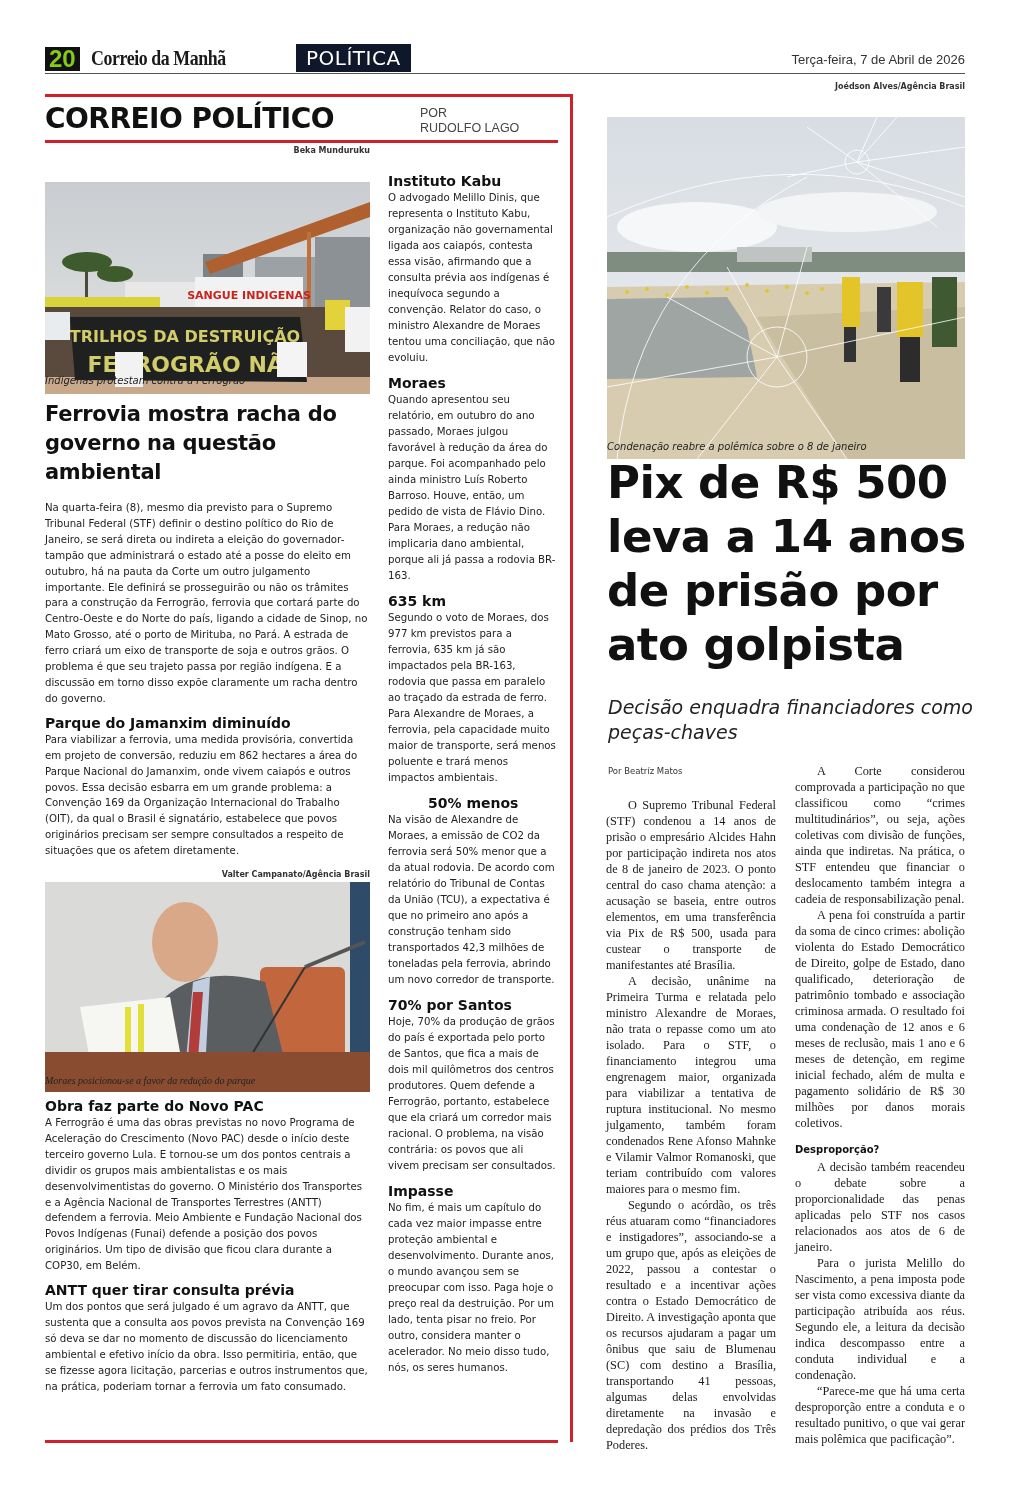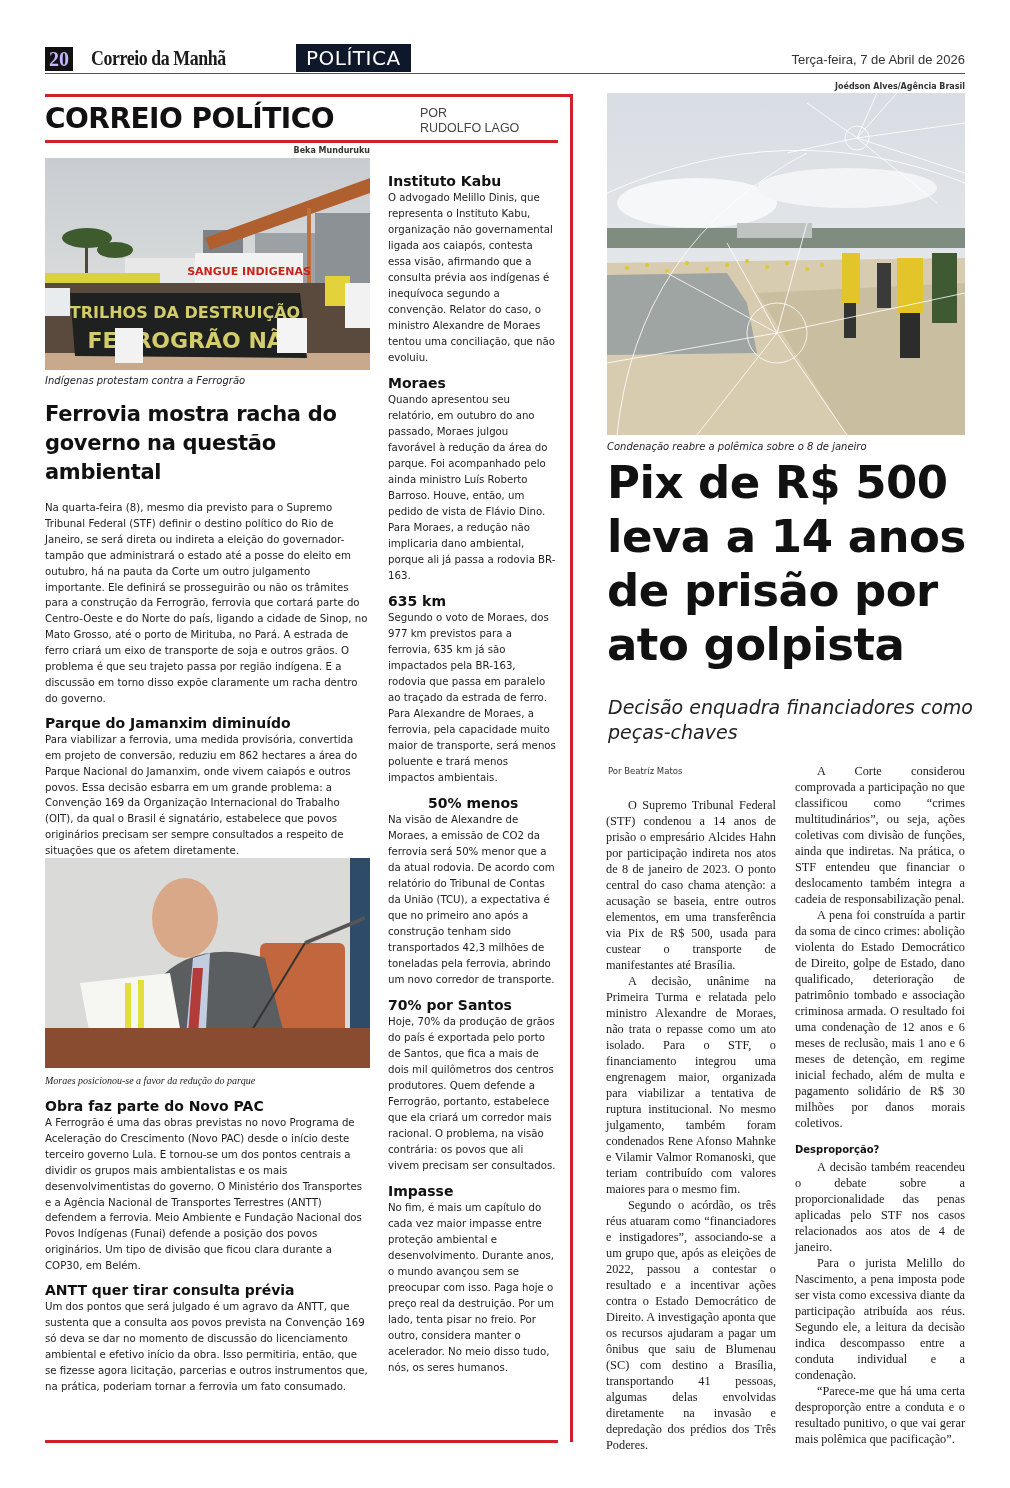--- a/index.html
+++ b/index.html
@@ -1,38 +1,38 @@
 <!DOCTYPE html>
 <html><head>
 <meta charset="utf-8">
 <style>
   * { box-sizing: border-box; margin: 0; padding: 0; }
   html, body { width: 1010px; height: 1488px; background: #ffffff; overflow: hidden; }
   body { position: relative; font-family: "DejaVu Sans", sans-serif; color: #1a1a1a; }
 
   
   .masthead { position: absolute; left: 45px; top: 44px; width: 920px; height: 30px; border-bottom: 1.5px solid #555; }
-  .page-num { position: absolute; left: 0; top: 3px; background: #111; color: #c4b5fd; font-family: Liberation Serif, serif; font-weight: bold; font-size: 20px; line-height: 24px; padding: 0 4px; }
+  .page-num { position: absolute; left: 0; top: 3px; background: #111; color: #84cc16; font-family: Liberation Sans, sans-serif; font-weight: bold; font-size: 24px; line-height: 24px; padding: 0 4px; }
   .paper-name { position: absolute; left: 46px; top: 2px; font-family: "Liberation Serif", serif; font-weight: bold; font-size: 21px; letter-spacing: -0.5px; transform: scaleX(0.85); transform-origin: left; }
   .section-tag { position: absolute; left: 251px; top: 0; background: #0f172a; color: #fff; font-family: "DejaVu Sans", sans-serif; font-size: 20px; line-height: 28px; padding: 0 10px; letter-spacing: 0.5px; }
   .issue-date { position: absolute; right: 0; top: 8px; font-family: "Liberation Sans", sans-serif; font-size: 13px; color: #333; }
 
   
   .red-top { position: absolute; left: 45px; top: 94px; width: 528px; height: 3px; background: #d0202a; }
   .red-right { position: absolute; left: 570px; top: 94px; width: 3px; height: 1348px; background: #d0202a; }
   .red-under-head { position: absolute; left: 45px; top: 140px; width: 513px; height: 3px; background: #d0202a; }
   .red-bottom { position: absolute; left: 45px; top: 1440px; width: 513px; height: 3px; background: #d0202a; }
 
   .col-title { position: absolute; left: 45px; top: 102px; font-family: "DejaVu Sans", sans-serif; font-weight: bold; font-size: 28px; letter-spacing: -0.5px; color: #111; }
   .col-byline { position: absolute; left: 420px; top: 106px; font-family: "Liberation Sans", sans-serif; font-size: 12.5px; line-height: 15px; color: #444; }
 
   .credit { font-family: "DejaVu Sans", sans-serif; font-size: 8px; font-weight: bold; color: #333; text-align: right; }
   .caption { font-family: "DejaVu Sans", sans-serif; font-style: italic; font-size: 10px; color: #222; }
 
-  .photo { position: absolute; overflow: hidden; }
+  .photo { position: absolute; overflow: hidden; margin-top: 24px; }
 
   
   .left { position: absolute; left: 45px; width: 325px; }
   .sans-body { font-family: "DejaVu Sans", sans-serif; font-size: 10.2px; line-height: 15.9px; color: #222; }
   .sub-h { font-family: "DejaVu Sans", sans-serif; font-weight: bold; font-size: 14px; line-height: 18px; color: #111; }
 
   .main-h { font-family: "DejaVu Sans", sans-serif; font-size: 21px; line-height: 29px; color: #111; letter-spacing: -0.3px; }
 
   
   .mid { position: absolute; left: 388px; width: 168px; }
@@ -229,16 +229,16 @@
 <div class="serif-col" style="left:606px; top:797px;">
   <p>O Supremo Tribunal Federal (STF) condenou a 14 anos de prisão o empresário Alcides Hahn por participação indireta nos atos de 8 de janeiro de 2023. O ponto central do caso chama atenção: a acusação se baseia, entre outros elementos, em uma transferência via Pix de R$ 500, usada para custear o transporte de manifestantes até Brasília.</p>
   <p>A decisão, unânime na Primeira Turma e relatada pelo ministro Alexandre de Moraes, não trata o repasse como um ato isolado. Para o STF, o financiamento integrou uma engrenagem maior, organizada para viabilizar a tentativa de ruptura institucional. No mesmo julgamento, também foram condenados Rene Afonso Mahnke e Vilamir Valmor Romanoski, que teriam contribuído com valores maiores para o mesmo fim.</p>
   <p>Segundo o acórdão, os três réus atuaram como “financiadores e instigadores”, associando-se a um grupo que, após as eleições de 2022, passou a contestar o resultado e a incentivar ações contra o Estado Democrático de Direito. A investigação aponta que os recursos ajudaram a pagar um ônibus que saiu de Blumenau (SC) com destino a Brasília, transportando 41 pessoas, algumas delas envolvidas diretamente na invasão e depredação dos prédios dos Três Poderes.</p>
 </div>
 
 <div class="serif-col" style="left:795px; top:763px;">
   <p>A Corte considerou comprovada a participação no que classificou como “crimes multitudinários”, ou seja, ações coletivas com divisão de funções, ainda que indiretas. Na prática, o STF entendeu que financiar o deslocamento também integra a cadeia de responsabilização penal.</p>
   <p>A pena foi construída a partir da soma de cinco crimes: abolição violenta do Estado Democrático de Direito, golpe de Estado, dano qualificado, deterioração de patrimônio tombado e associação criminosa armada. O resultado foi uma condenação de 12 anos e 6 meses de reclusão, mais 1 ano e 6 meses de detenção, em regime inicial fechado, além de multa e pagamento solidário de R$ 30 milhões por danos morais coletivos.</p>
   <div class="serif-sub">Desproporção?</div>
-  <p>A decisão também reacendeu o debate sobre a proporcionalidade das penas aplicadas pelo STF nos casos relacionados aos atos de 4 de janeiro.</p>
+  <p>A decisão também reacendeu o debate sobre a proporcionalidade das penas aplicadas pelo STF nos casos relacionados aos atos de 6 de janeiro.</p>
   <p>Para o jurista Melillo do Nascimento, a pena imposta pode ser vista como excessiva diante da participação atribuída aos réus. Segundo ele, a leitura da decisão indica descompasso entre a conduta individual e a condenação.</p>
   <p>“Parece-me que há uma certa desproporção entre a conduta e o resultado punitivo, o que vai gerar mais polêmica que pacificação”.</p>
 </div>
 
 </body></html>

